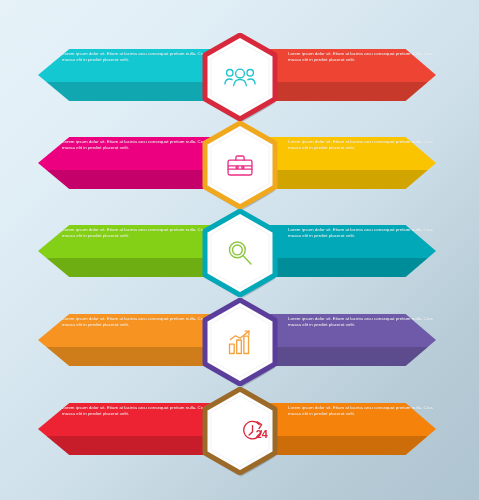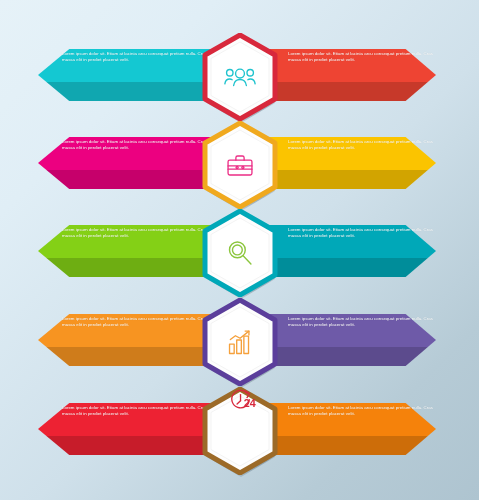--- a/index.html
+++ b/index.html
@@ -244,21 +244,21 @@
         <div class="bar-fold"></div>
       </div>
       <div class="bar-text text-left">Lorem ipsum dolor sit.  Etiam at lacinia arcu consequat pretium nulla.  Cras massa elit in perdiet placerat velit.</div>
       <div class="bar-text text-right">Lorem ipsum dolor sit.  Etiam at lacinia arcu consequat pretium nulla.  Cras massa elit in perdiet placerat velit.</div>
       <div class="hex-shadow"></div>
       <div class="hex-wrap">
         <svg width="76" height="88" viewBox="0 0 76 88">
           <polygon points="38,2 73,22 73,66 38,86 3,66 3,22" fill="#FDFDFD" stroke="#9C6A28" stroke-width="5" stroke-linejoin="round"></polygon>
           <polygon points="38,9 67,25.5 67,62.5 38,79 9,62.5 9,25.5" fill="#ffffff" stroke="#f0f0f0" stroke-width="0.8"></polygon>
         </svg>
-        <div style="position:absolute;left:4px;top:0;width:75px;height:88px;display:flex;justify-content:center;">
+        <div style="position:absolute;left:16px;top:0;width:75px;height:88px;display:flex;align-items:center;justify-content:center;">
           <svg viewBox="0 0 40 32" width="33" height="27">
             <path d="M24.5 7.5A10.6 10.6 0 1 0 27 15" fill="none" stroke="#D8283C" stroke-width="1.6" stroke-linecap="round" stroke-linejoin="round"></path>
             <path d="M22 4.2 27.4 7.6 24.2 12.4" fill="none" stroke="#D8283C" stroke-width="1.6" stroke-linecap="round" stroke-linejoin="round"></path>
             <line x1="16.4" y1="8.8" x2="16.4" y2="16.2" fill="none" stroke="#D8283C" stroke-width="1.6" stroke-linecap="round" stroke-linejoin="round"></line>
             <line x1="16.4" y1="16.2" x2="12.2" y2="20.2" fill="none" stroke="#D8283C" stroke-width="1.6" stroke-linecap="round" stroke-linejoin="round"></line>
             <text x="27.5" y="23.5" font-family="Liberation Sans, sans-serif" font-size="13" font-weight="bold" fill="#D8283C" text-anchor="middle">24</text>
           </svg>
         </div>
       </div>
     </div>

